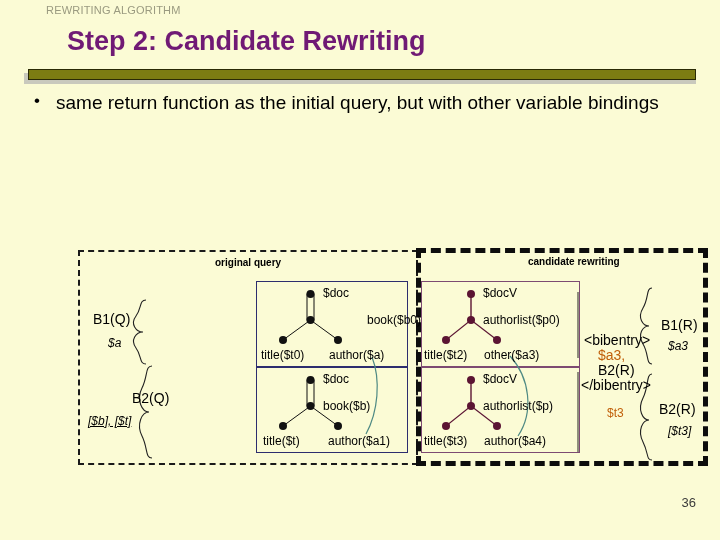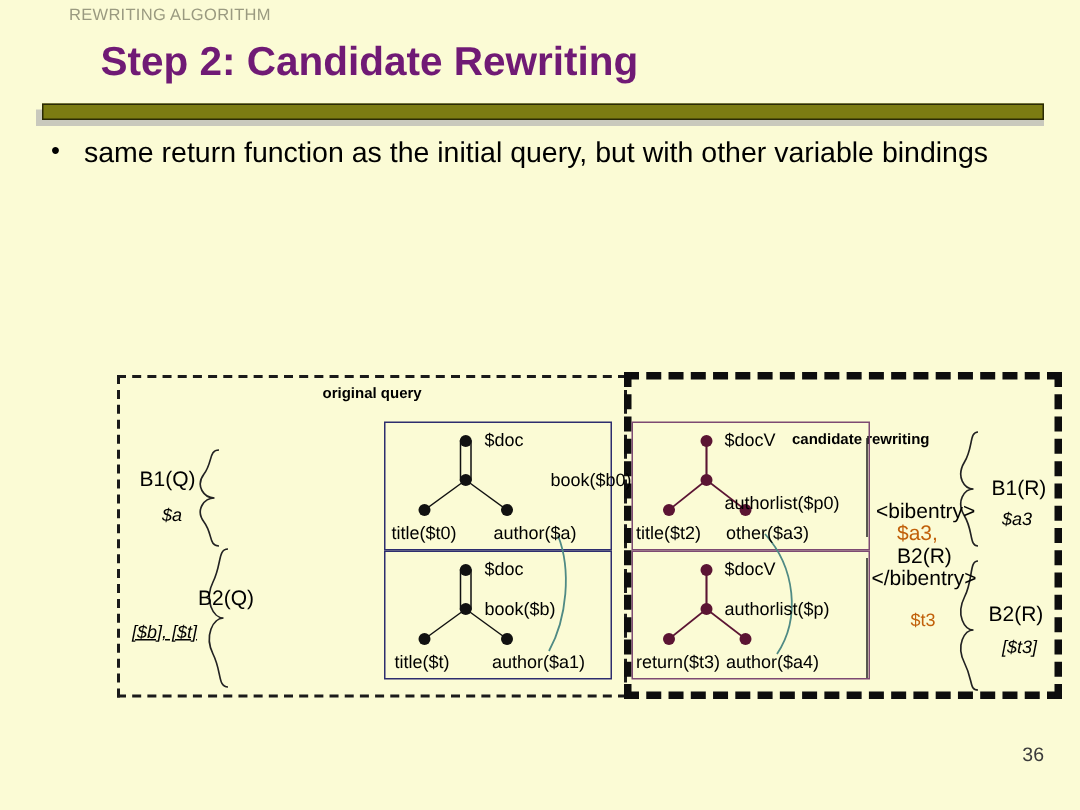--- a/index.html
+++ b/index.html
@@ -109,21 +109,21 @@
     <div id="bullet-text">same return function as the initial query, but with other variable bindings</div>
   </div>
 </div>
 
 <div id="diagram">
 
   <div class="dashbox" id="box-left"></div>
   <div class="dashbox" id="box-right"></div>
 
   <div class="panel-label" style="left:215px;top:257px;text-align:center;">original query</div>
-  <div class="panel-label" style="left:528px;top:256px;margin-top:32px;">candidate rewriting</div>
+  <div class="panel-label" style="left:528px;top:256px;">candidate rewriting</div>
 
   <div class="treebox left" style="left:256px;top:281px;width:152px;height:86px;"></div>
   <div class="treebox left" style="left:256px;top:367px;width:152px;height:86px;"></div>
 
   <div class="treebox right" style="left:421px;top:281px;width:159px;height:86px;"></div>
   <div class="treebox right" style="left:421px;top:367px;width:159px;height:86px;"></div>
 
   <svg width="720" height="540">
 
     <rect x="307" y="294" width="7" height="26" fill="#fbfbd5" stroke="#111" stroke-width="1"></rect>
@@ -185,27 +185,27 @@
   <div class="node-label" style="left:323px;top:313px;padding-left:44px;">book($b0)</div>
   <div class="node-label" style="left:261px;top:348px;">title($t0)</div>
   <div class="node-label" style="left:329px;top:348px;">author($a)</div>
 
   <div class="node-label" style="left:323px;top:372px;">$doc</div>
   <div class="node-label" style="left:323px;top:399px;">book($b)</div>
   <div class="node-label" style="left:263px;top:434px;">title($t)</div>
   <div class="node-label" style="left:328px;top:434px;">author($a1)</div>
 
   <div class="node-label" style="left:483px;top:286px;">$docV</div>
-  <div class="node-label" style="left:483px;top:328px;text-align:right;">authorlist($p0)</div>
+  <div class="node-label" style="left:483px;top:313px;text-align:right;">authorlist($p0)</div>
   <div class="node-label" style="left:424px;top:348px;">title($t2)</div>
   <div class="node-label" style="left:484px;top:348px;">other($a3)</div>
 
   <div class="node-label" style="left:483px;top:372px;">$docV</div>
   <div class="node-label" style="left:483px;top:399px;">authorlist($p)</div>
-  <div class="node-label" style="left:424px;top:434px;">return($t3)</div>
+  <div class="node-label" style="left:424px;top:434px;">title($t3)</div>
   <div class="node-label" style="left:484px;top:434px;">author($a4)</div>
 
   <div class="ret-line" style="left:584px;top:296px;">&lt;bibentry&gt;</div>
   <div class="ret-line accent" style="left:598px;top:311px;">$a3,</div>
   <div class="ret-line" style="left:598px;top:326px;">B2(R)</div>
   <div class="ret-line" style="left:581px;top:341px;">&lt;/bibentry&gt;</div>
 
   <div class="accent-var" style="left:607px;top:406px;">$t3</div>
 
   <div class="bind-label" style="left:661px;top:317px;">B1(R)</div>

